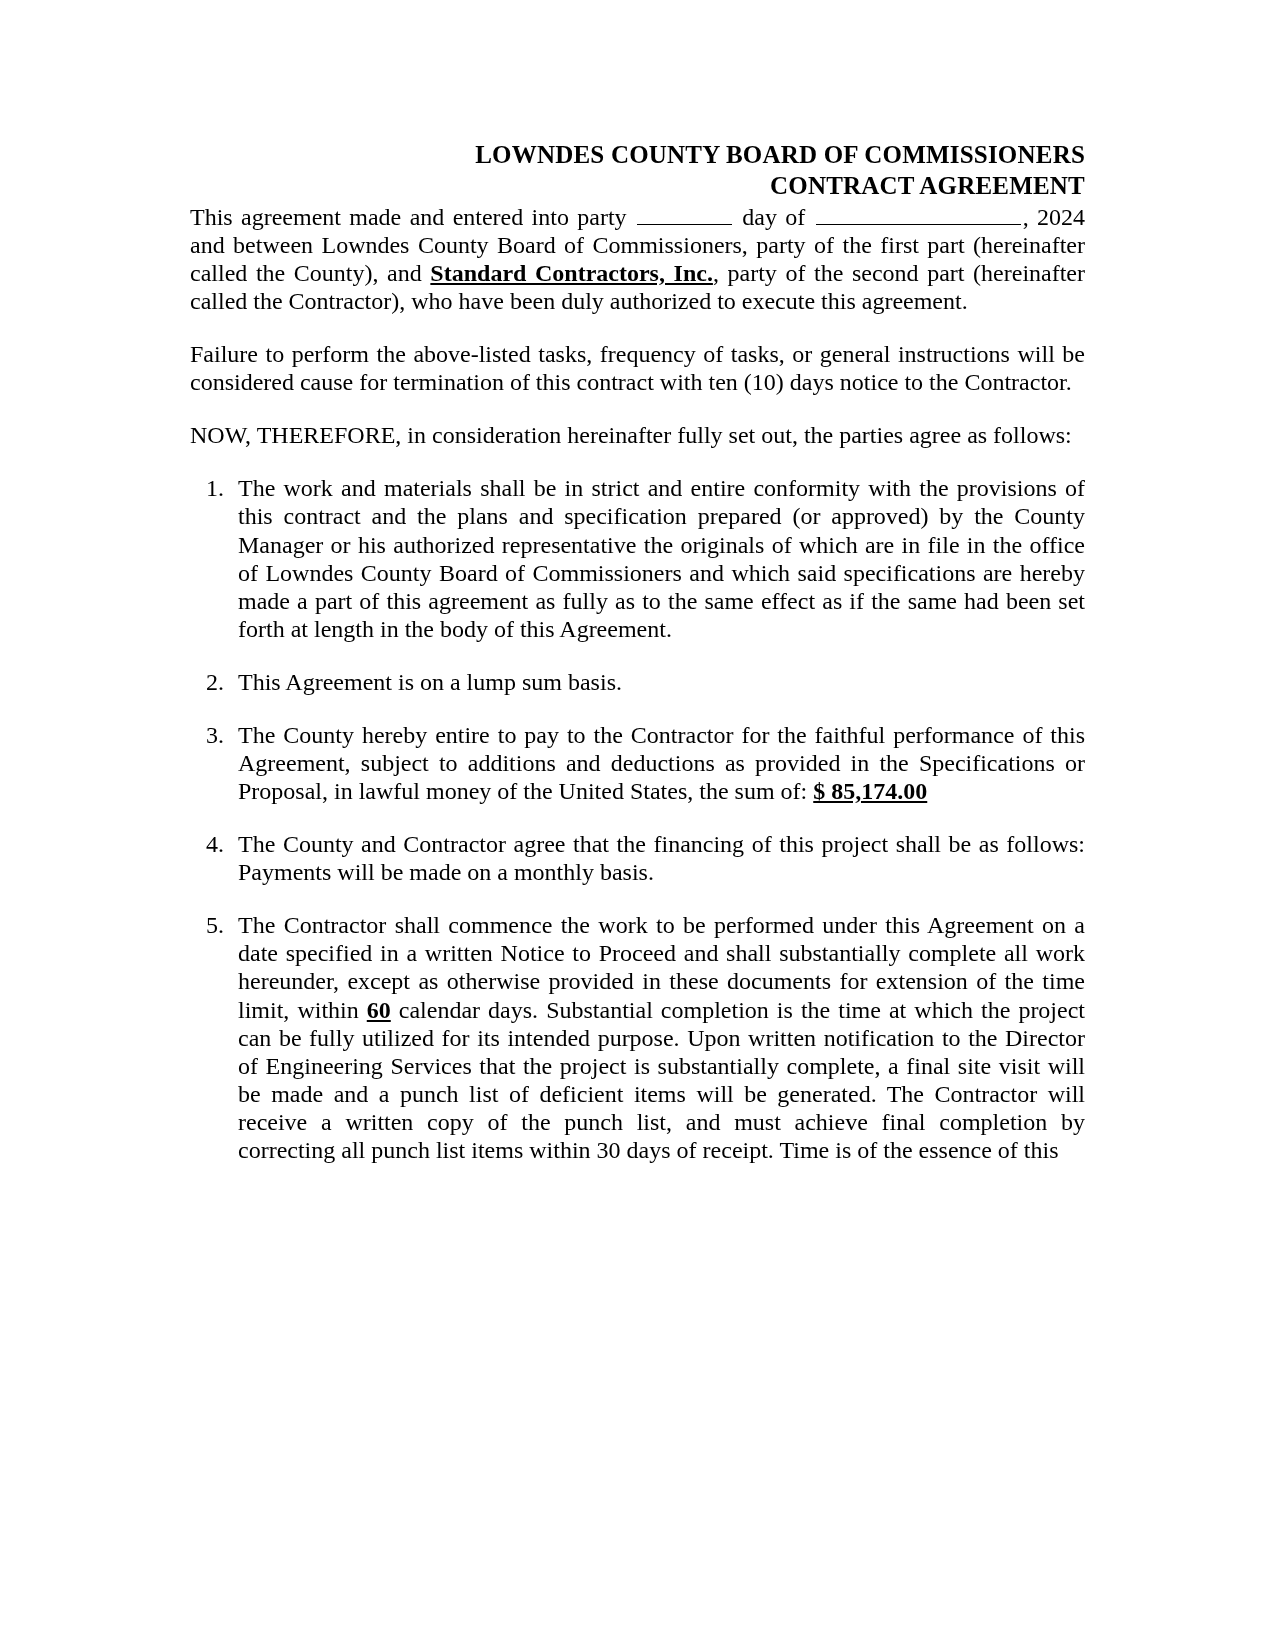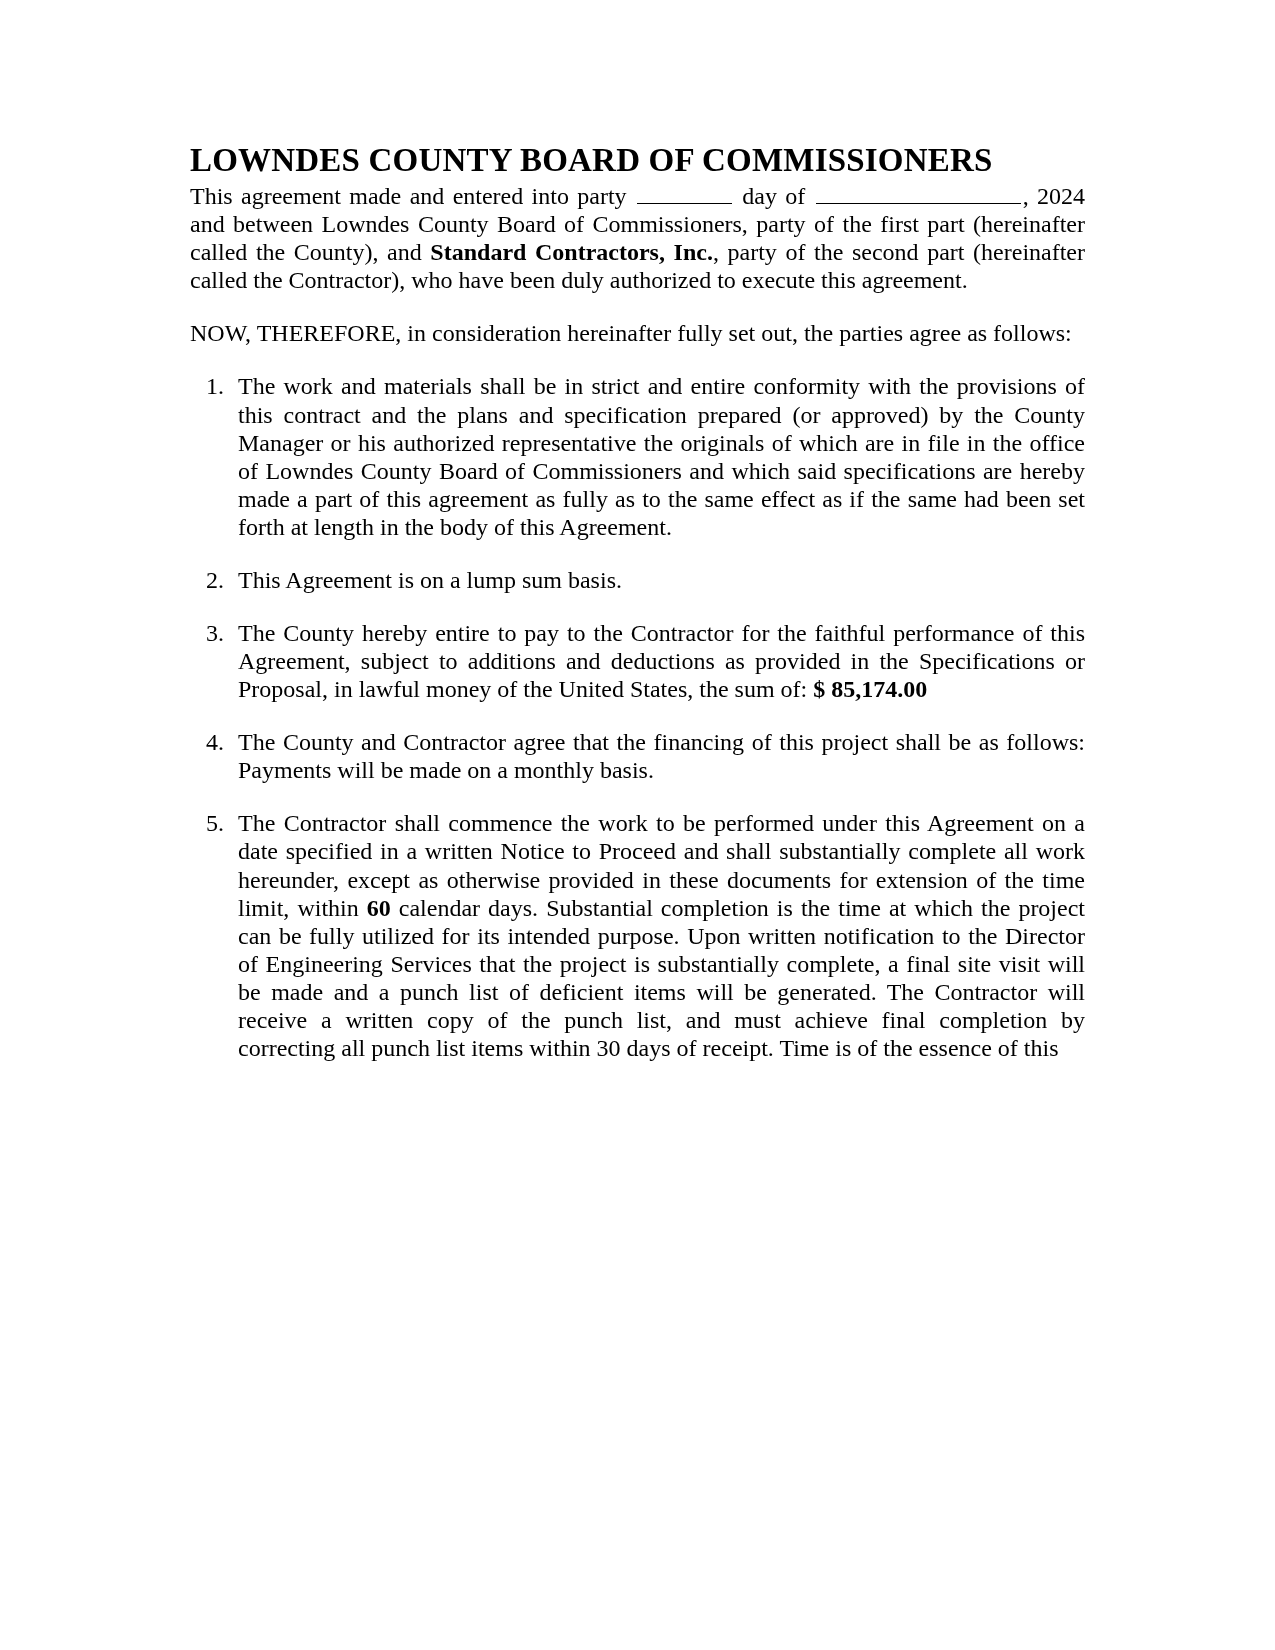--- a/index.html
+++ b/index.html
@@ -15,23 +15,23 @@
     position: relative;
     overflow: hidden;
   }
   .page {
     box-sizing: border-box;
     width: 1275px;
     height: 1650px;
     padding: 140px 190px 0 190px;
   }
   .doc-title {
-    text-align: left;
+    text-align: right;
     font-weight: bold;
-    font-size: 33px;
+    font-size: 25px;
     line-height: 1.22;
     letter-spacing: 0.2px;
   }
   .doc-title .line2 {
     display: block;
   }
   p.para {
     font-size: 24px;
     line-height: 1.17;
     text-align: justify;
@@ -43,21 +43,21 @@
   }
   .blank-line {
     display: inline-block;
     border-bottom: 1.5px solid #000;
     vertical-align: baseline;
     height: 0.95em;
     margin: 0 2px;
   }
   .blank-short { width: 95px; }
   .blank-long { width: 205px; }
-  .bold-underline { font-weight: bold; }
+  .bold-underline { font-weight: bold; text-decoration: underline; }
   .section-heading {
     font-size: 24px;
     font-weight: bold;
     margin: 0 0 25px 0;
     line-height: 1.17;
   }
   ol.items {
     margin: 0;
     padding: 0;
     list-style: none;
@@ -81,33 +81,35 @@
   }
   .nowrap { white-space: nowrap; }
 </style>
 </head>
 <body>
 
 <div class="page">
 
   <div class="doc-title">
     <span>LOWNDES COUNTY BOARD OF COMMISSIONERS</span>
+    <span class="line2">CONTRACT AGREEMENT</span>
   </div>
 
   <p class="para first-para">
     <span>This agreement made and entered into party</span>
     <span class="blank-line blank-short"></span>
     <span>day of</span>
     <span class="blank-line blank-long"></span><span>, 2024</span>
     <span>and between Lowndes County Board of Commissioners, party of the first part (hereinafter called the County), and</span>
     <span class="bold-underline">Standard Contractors, Inc.</span><span>, party of the second part (hereinafter called the Contractor), who have been duly authorized to execute this agreement.</span>
   </p>
 
 
 
+  <p class="para">Failure to perform the above-listed tasks, frequency of tasks, or general instructions will be considered cause for termination of this contract with ten (10) days notice to the Contractor.</p>
 
   <p class="para">NOW, THEREFORE, in consideration hereinafter fully set out, the parties agree as follows:</p>
 
   <ol class="items">
     <li>
       <span class="num">1.</span>
       <span>The work and materials shall be in strict and entire conformity with the provisions of this contract and the plans and specification prepared (or approved) by the County Manager or his authorized representative the originals of which are in file in the office of Lowndes County Board of Commissioners and which said specifications are hereby made a part of this agreement as fully as to the same effect as if the same had been set forth at length in the body of this Agreement.</span>
     </li>
     <li>
       <span class="num">2.</span>

